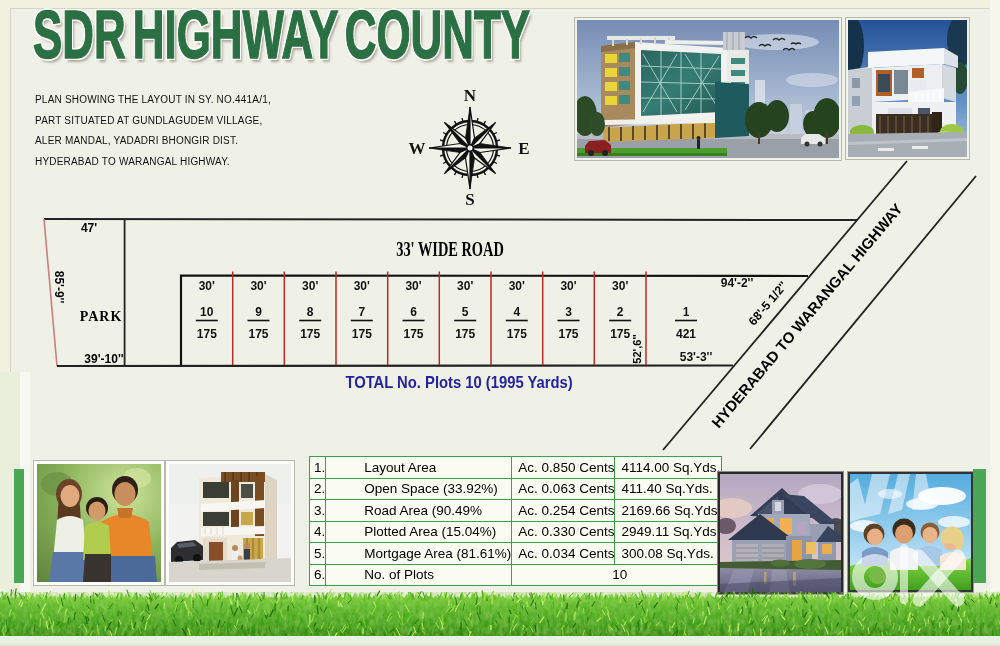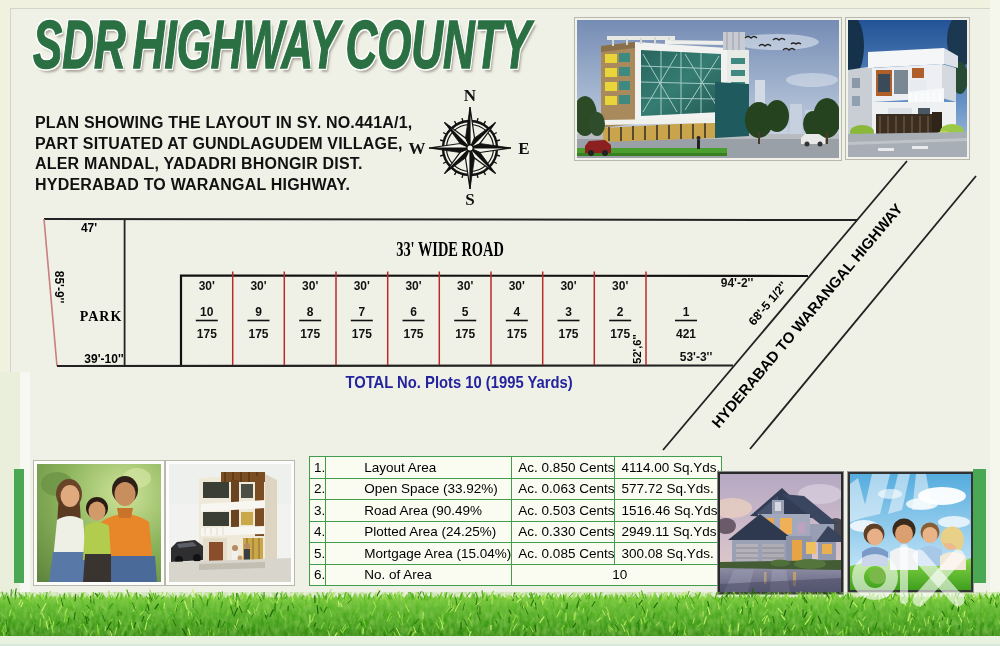--- a/index.html
+++ b/index.html
@@ -13,27 +13,27 @@
 <div class="abs" style="left:0;top:0;width:1000px;height:646px;background:#f0f2df;"></div>
 
 <div class="abs" style="left:10px;top:8px;width:980px;height:638px;background:#f0f1e6;border-left:1px solid #d5d4c8;border-top:1px solid #d5d4c8;"></div>
 
 <div class="abs" style="left:0;top:372px;width:20px;height:222px;background:#e9efdb;"></div>
 
 <div class="abs" style="left:20px;top:372px;width:10px;height:222px;background:#f7f8f2;"></div>
 
 <div class="abs" style="left:990px;top:0;width:10px;height:646px;background:#f5f6ec;"></div>
 
-<div class="abs" style="left:33px;top:10px;width:560px;height:70px;font-style:italic;">
+<div class="abs" style="left:33px;top:0;width:560px;height:70px;">
   <div style="font-size:69px;line-height:1;font-weight:bold;color:#2b7043;-webkit-text-stroke:1.5px #2b7043;word-spacing:-8px;white-space:nowrap;
     transform:scaleX(0.636);transform-origin:left top;letter-spacing:0px;
     text-shadow:2px 0 0 #fff,-2px 0 0 #fff,0 2px 0 #fff,0 -2px 0 #fff,2px 2px 0 #fff,-2px -2px 0 #fff,2px -2px 0 #fff,-2px 2px 0 #fff,4px 4px 3px rgba(120,110,100,0.55);">SDR HIGHWAY COUNTY</div>
 </div>
 
-<div class="abs" style="left:35px;top:113px;width:440px;font-size:16px;font-weight:bold;color:#111;line-height:20.5px;letter-spacing:0.2px;">
+<div class="abs" style="left:35px;top:90px;width:440px;font-size:10px;font-weight:normal;color:#111;line-height:20.5px;letter-spacing:0.2px;">
   PLAN SHOWING THE LAYOUT IN SY. NO.441A/1,<br>
   PART SITUATED AT GUNDLAGUDEM VILLAGE,<br>
   ALER MANDAL, YADADRI BHONGIR DIST.<br>
   HYDERABAD TO WARANGAL HIGHWAY.
 </div>
 
 <div class="abs" style="left:405px;top:88px;width:130px;height:122px;">
 <svg width="130" height="122" viewBox="0 0 130 122">
 <g transform="translate(65,60)">
 
@@ -194,43 +194,43 @@
         <tr>
           <td class="c1">1.</td>
           <td class="c2">Layout Area</td>
           <td class="c3">Ac. 0.850 Cents</td>
           <td class="c4">4114.00 Sq.Yds.</td>
         </tr>
   <tr>
           <td class="c1">2.</td>
           <td class="c2">Open Space (33.92%)</td>
           <td class="c3">Ac. 0.063 Cents</td>
-          <td class="c4">577.72 Sq.Yds.</td>
+          <td class="c4">411.40 Sq.Yds.</td>
         </tr>
   <tr>
           <td class="c1">3.</td>
           <td class="c2">Road Area (90.49%</td>
-          <td class="c3">Ac. 0.503 Cents</td>
-          <td class="c4">1516.46 Sq.Yds.</td>
+          <td class="c3">Ac. 0.254 Cents</td>
+          <td class="c4">2169.66 Sq.Yds.</td>
         </tr>
   <tr>
           <td class="c1">4.</td>
-          <td class="c2">Plotted Area (24.25%)</td>
+          <td class="c2">Plotted Area (15.04%)</td>
           <td class="c3">Ac. 0.330 Cents</td>
           <td class="c4">2949.11 Sq.Yds.</td>
         </tr>
   <tr>
           <td class="c1">5.</td>
-          <td class="c2">Mortgage Area (15.04%)</td>
-          <td class="c3">Ac. 0.085 Cents</td>
+          <td class="c2">Mortgage Area (81.61%)</td>
+          <td class="c3">Ac. 0.034 Cents</td>
           <td class="c4">300.08  Sq.Yds.</td>
         </tr>
   <tr>
           <td class="c1">6.</td>
-          <td class="c2">No. of Area</td>
+          <td class="c2">No. of Plots</td>
           <td colspan="2" style="text-align:center;">10</td>
         </tr>
 </tbody>
     </table>
 <style>
  td{border:1.6px solid #3f9d4b;padding:0 0 0 6px;white-space:nowrap;}
  td.c1{width:20px;padding-left:4px;}
  td.c2{width:152px;padding-left:38px;}
  td.c3{width:100px;margin-top:16px;}
  td.c4{width:112px;margin-left:17px;}

